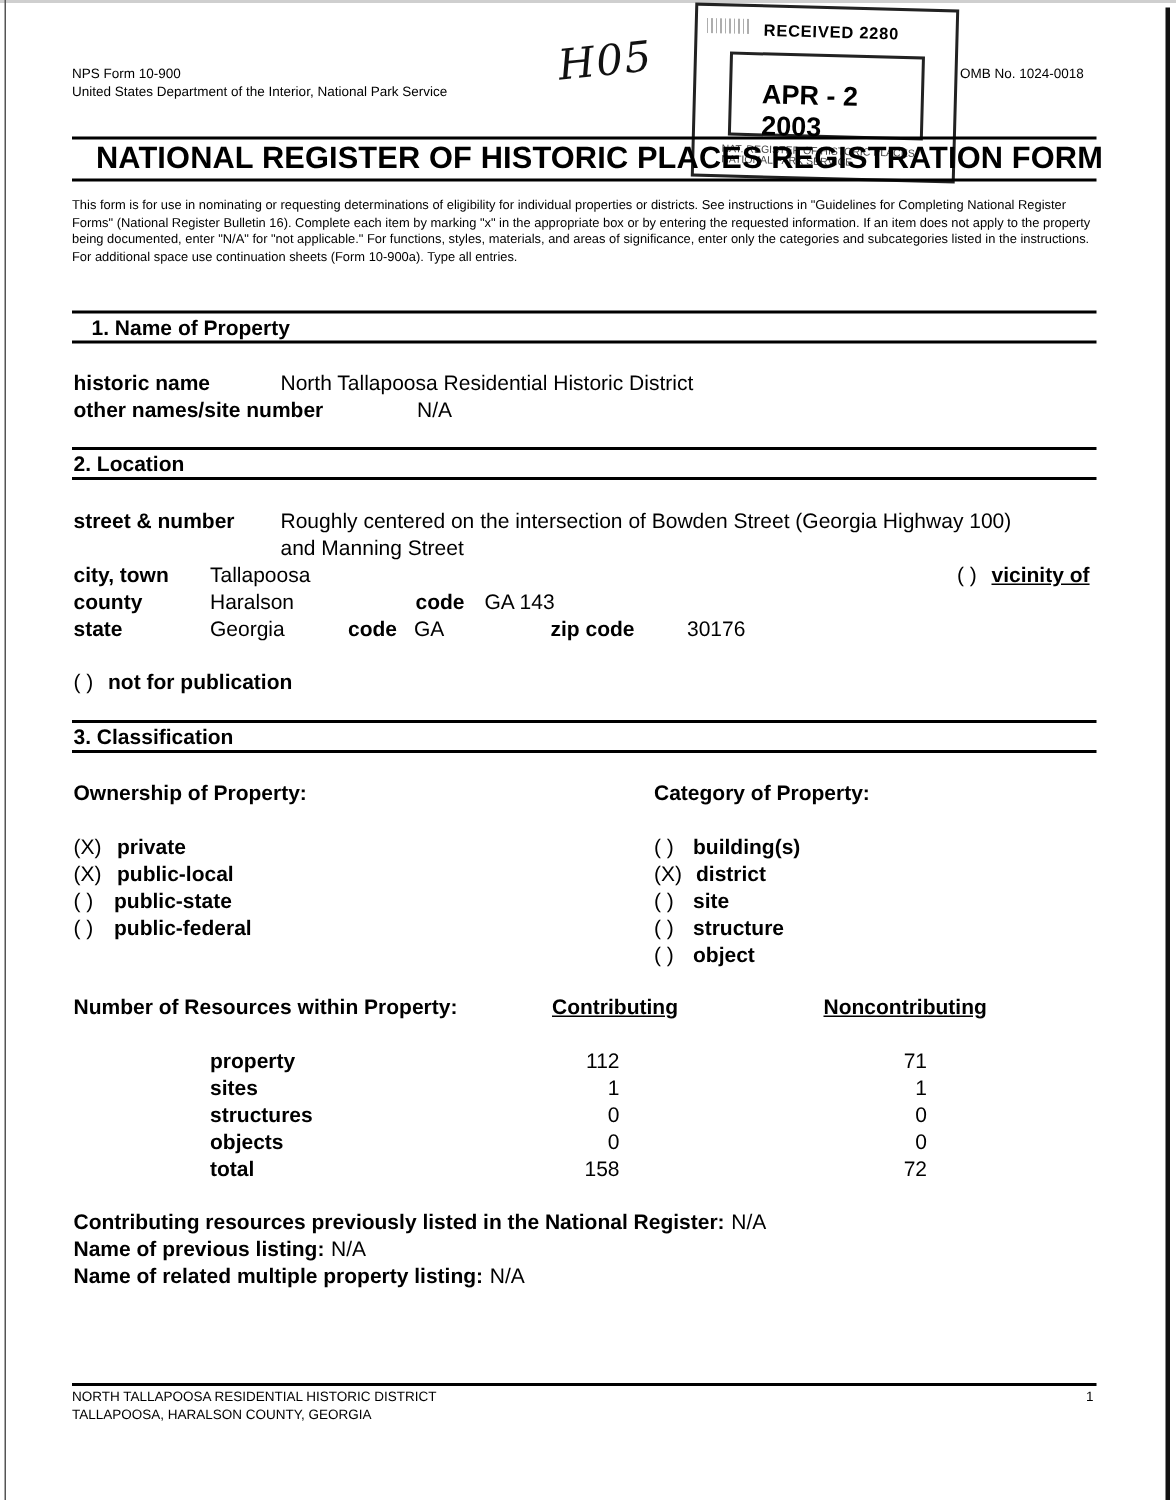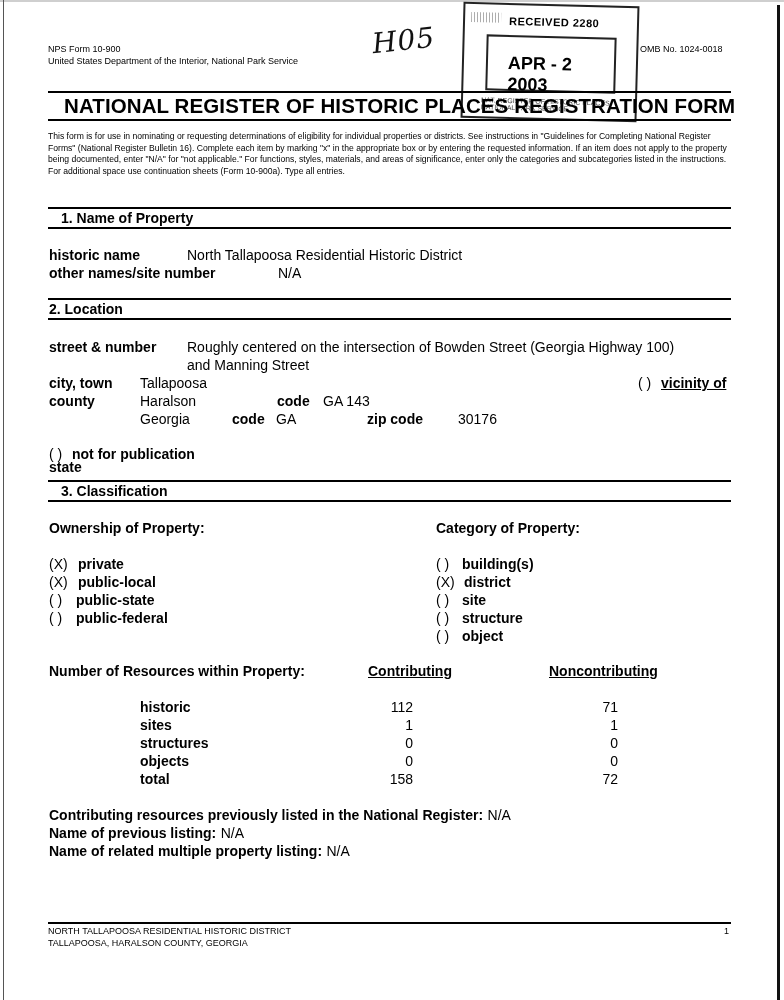--- a/index.html
+++ b/index.html
@@ -96,32 +96,32 @@
 <div class="abs lbl" style="left:49px; top:375px;">city, town</div>
 <div class="abs val" style="left:140px; top:375px;">Tallapoosa</div>
 <div class="abs val" style="left:638px; top:375px;">( )</div>
 <div class="abs lbl" style="left:661px; top:375px;text-decoration:underline;">vicinity of</div>
 
 <div class="abs lbl" style="left:49px; top:393px;text-align:right;">county</div>
 <div class="abs val" style="left:140px; top:393px;">Haralson</div>
 <div class="abs lbl" style="left:277px; top:393px;">code</div>
 <div class="abs val" style="left:323px; top:393px;">GA 143</div>
 
-<div class="abs lbl" style="left:49px; top:411px;margin-top:48px;">state</div>
+<div class="abs lbl" style="left:49px; top:411px;">state</div>
 <div class="abs val" style="left:140px; top:411px;">Georgia</div>
 <div class="abs lbl" style="left:232px; top:411px;">code</div>
 <div class="abs val" style="left:276px; top:411px;">GA</div>
 <div class="abs lbl" style="left:367px; top:411px;">zip code</div>
 <div class="abs val" style="left:458px; top:411px;">30176</div>
 
 <div class="abs val" style="left:49px; top:446px;">( )</div>
 <div class="abs lbl" style="left:72px; top:446px;">not for publication</div>
 
 <div class="abs rule" style="top:480px; height:2px;"></div>
-<div class="abs sec-title" style="left:49px; top:483px;margin-left:12px;">3.  Classification</div>
+<div class="abs sec-title" style="left:49px; top:483px;">3.  Classification</div>
 <div class="abs rule" style="top:500px; height:2px;"></div>
 
 <div class="abs lbl" style="left:49px; top:520px;">Ownership of Property:</div>
 <div class="abs lbl" style="left:436px; top:520px;">Category of Property:</div>
 
 <div class="abs val" style="left:49px; top:556px;">(X)</div>
 <div class="abs lbl" style="left:78px; top:556px;">private</div>
 <div class="abs val" style="left:49px; top:574px;">(X)</div>
 <div class="abs lbl" style="left:78px; top:574px;">public-local</div>
 <div class="abs val" style="left:49px; top:592px;">( )</div>
@@ -139,21 +139,21 @@
 <div class="abs lbl" style="left:462px; top:610px;">structure</div>
 <div class="abs val" style="left:436px; top:628px;">( )</div>
 <div class="abs lbl" style="left:462px; top:628px;">object</div>
 
 <div class="abs lbl" style="left:49px; top:663px;">Number of Resources within Property:</div>
 <div class="abs lbl u" style="left:368px; top:663px;">Contributing</div>
 <div class="abs lbl u" style="left:549px; top:663px;">Noncontributing</div>
 
 <div>
   <div>
-    <div class="abs lbl" style="left:140px; top:699px;">historic</div>
+    <div class="abs lbl" style="left:140px; top:699px;">property</div>
     <div class="abs num" style="left:373px; top:699px;">112</div>
     <div class="abs num" style="left:578px; top:699px;">71</div>
   </div>
   <div>
     <div class="abs lbl" style="left:140px; top:717px;">sites</div>
     <div class="abs num" style="left:373px; top:717px;">1</div>
     <div class="abs num" style="left:578px; top:717px;">1</div>
   </div>
   <div>
     <div class="abs lbl" style="left:140px; top:735px;">structures</div>

